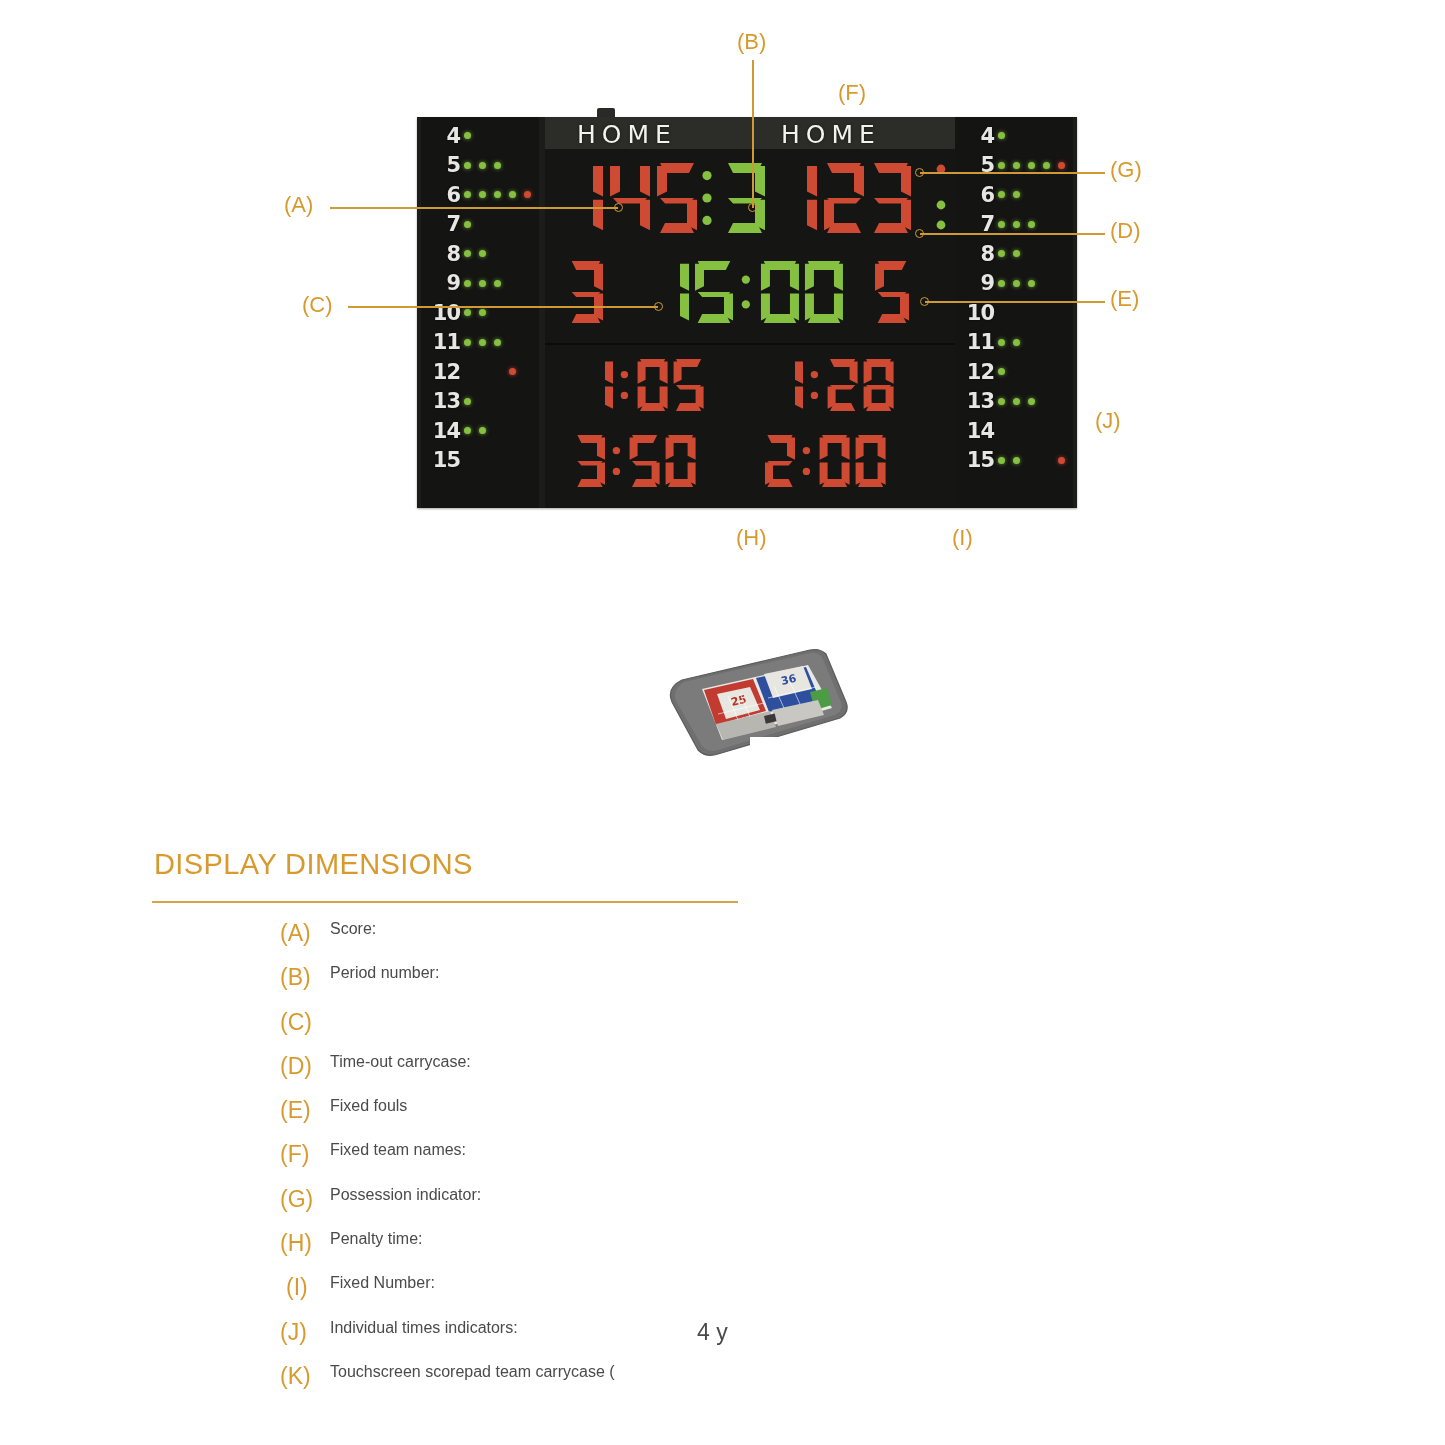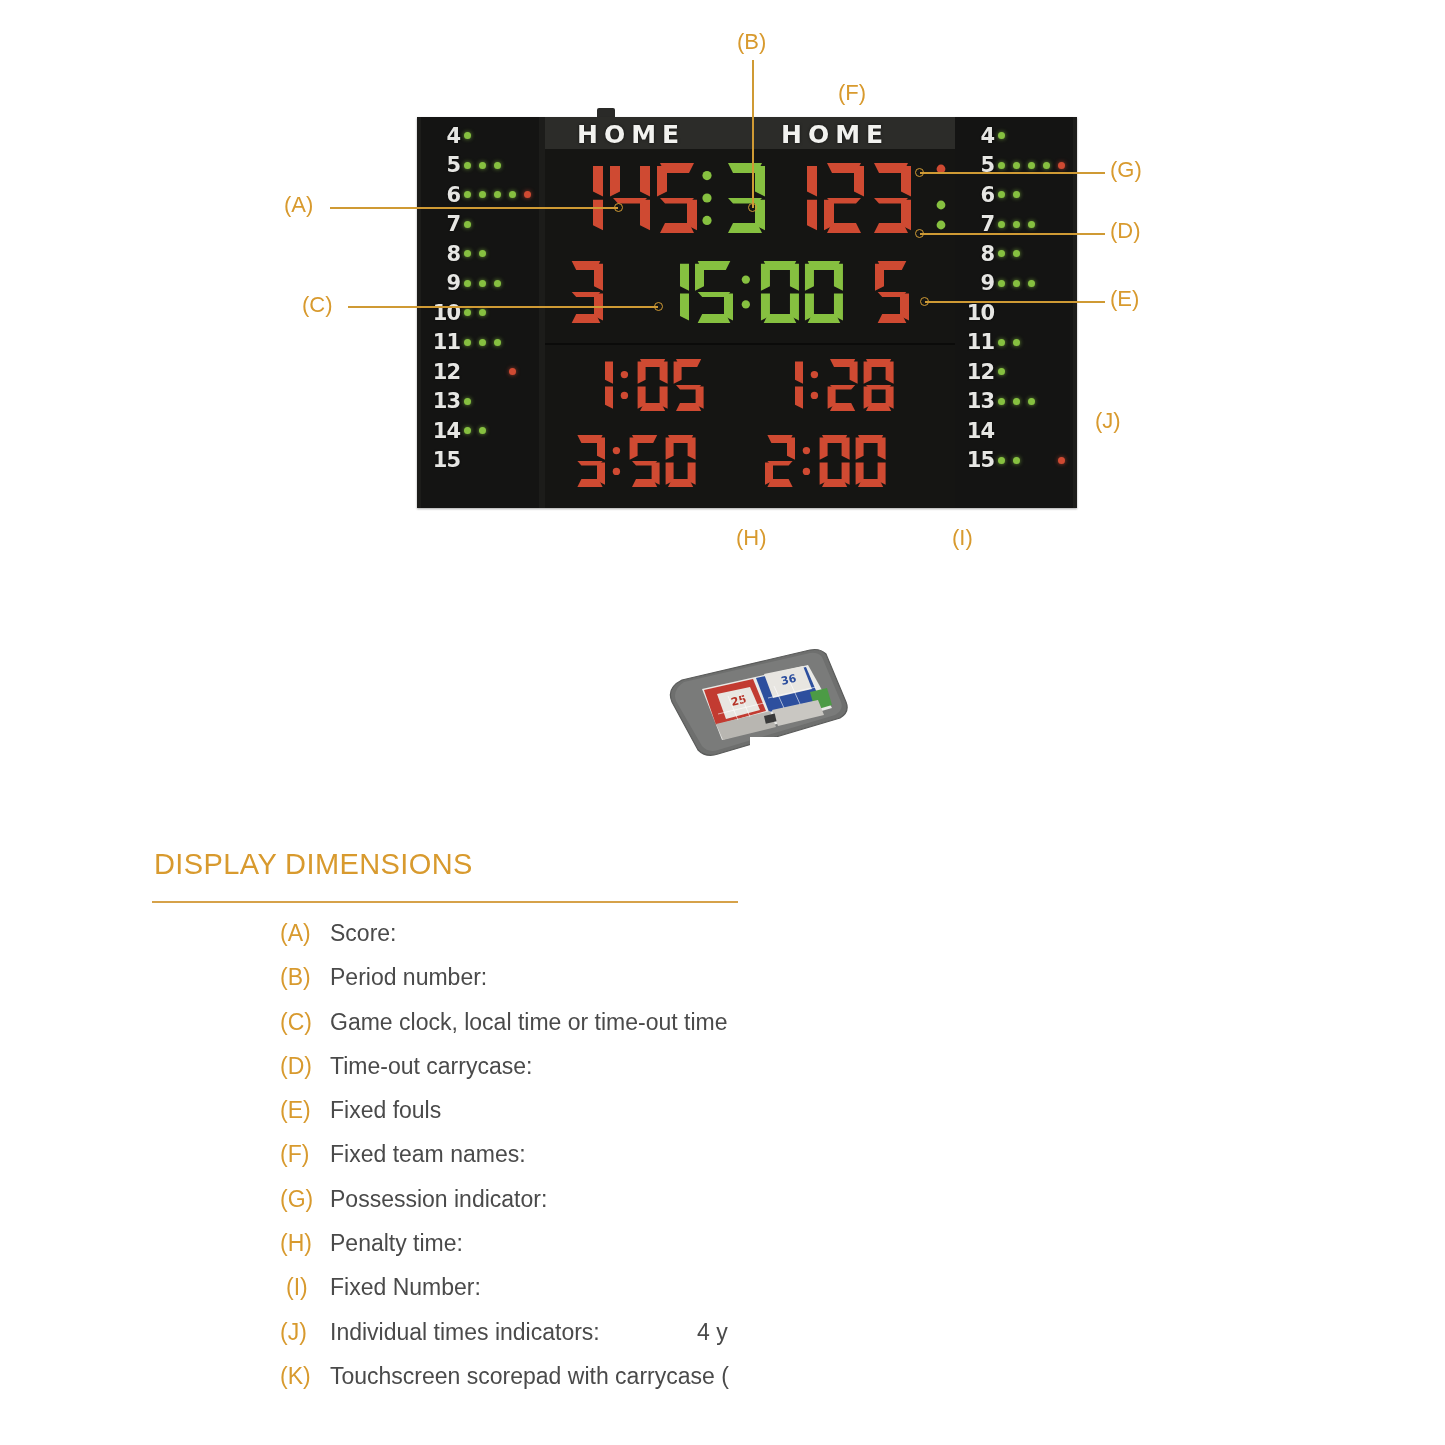--- a/index.html
+++ b/index.html
@@ -52,21 +52,21 @@
   
   .main-zone{
     position:absolute;left:128px;top:0;width:410px;height:391px;
     background:#1b1b19;
   }
   .names-bar{
     position:absolute;left:0;top:0;width:100%;height:32px;
     background:#2c2c29;
   }
   .tname{
-    position:absolute;top:3px;color:#f2f2ef;font-weight:bold;font-size:25px;
+    position:absolute;top:3px;color:#f2f2ef;font-weight:normal;font-size:25px;
     font-family:"DejaVu Sans", sans-serif;letter-spacing:6px;
     text-shadow:0 0 3px rgba(0,0,0,.6);
   }
   .tname.home{left:32px;}
   .tname.guest{left:236px;}
 
   .zone-a{position:absolute;left:0;top:32px;width:100%;height:194px;background:#151513;}
   .zone-b{position:absolute;left:0;top:228px;width:100%;height:163px;background:#151513;}
   .zone-div{position:absolute;left:0;top:226px;width:100%;height:2px;background:#0b0b0a;}
 
@@ -97,21 +97,21 @@
 
   .dl{position:absolute;left:152px;top:920px;width:590px;}
   .dl-row{position:relative;height:44.3px;}
   .dl-key{
     position:absolute;left:128px;top:0;width:46px;text-align:left;
     color:#d89a2e;font-size:23px;font-family:"Liberation Sans", sans-serif;
   }
   .dl-key.narrow{left:134px;}
   .dl-txt{
     position:absolute;left:178px;top:0;
-    color:#4a4a4a;font-size:23px;font-family:"Liberation Sans", sans-serif;
+    color:#4a4a4a;font-size:16px;font-family:"Liberation Sans", sans-serif;
     white-space:nowrap;
   }
   .dl-val{
     position:absolute;left:545px;top:0;
     color:#4a4a4a;font-size:23px;font-family:"Liberation Sans", sans-serif;
     white-space:nowrap;
   }
 </style>
 </head>
 <body>
@@ -664,21 +664,20 @@
         <div class="dl-row">
           <span class="dl-key">(A)</span>
           <span class="dl-txt">Score:</span>
         </div>
         <div class="dl-row">
           <span class="dl-key">(B)</span>
           <span class="dl-txt">Period number:</span>
         </div>
         <div class="dl-row">
           <span class="dl-key">(C)</span>
-          <span class="dl-txt">Game clock, local time or time-out time</span>
         </div>
         <div class="dl-row">
           <span class="dl-key">(D)</span>
           <span class="dl-txt">Time-out carrycase:</span>
         </div>
         <div class="dl-row">
           <span class="dl-key">(E)</span>
           <span class="dl-txt">Fixed fouls</span>
         </div>
         <div class="dl-row">
@@ -697,18 +696,18 @@
           <span class="dl-key narrow">(I)</span>
           <span class="dl-txt">Fixed Number:</span>
         </div>
         <div class="dl-row">
           <span class="dl-key">(J)</span>
           <span class="dl-txt">Individual times indicators:</span>
           <span class="dl-val">4 y</span>
         </div>
         <div class="dl-row">
           <span class="dl-key">(K)</span>
-          <span class="dl-txt">Touchscreen scorepad with carrycase (</span>
+          <span class="dl-txt">Touchscreen scorepad team carrycase (</span>
         </div>
       </div>
   </div>
 
 </div>
 
 </body></html>

